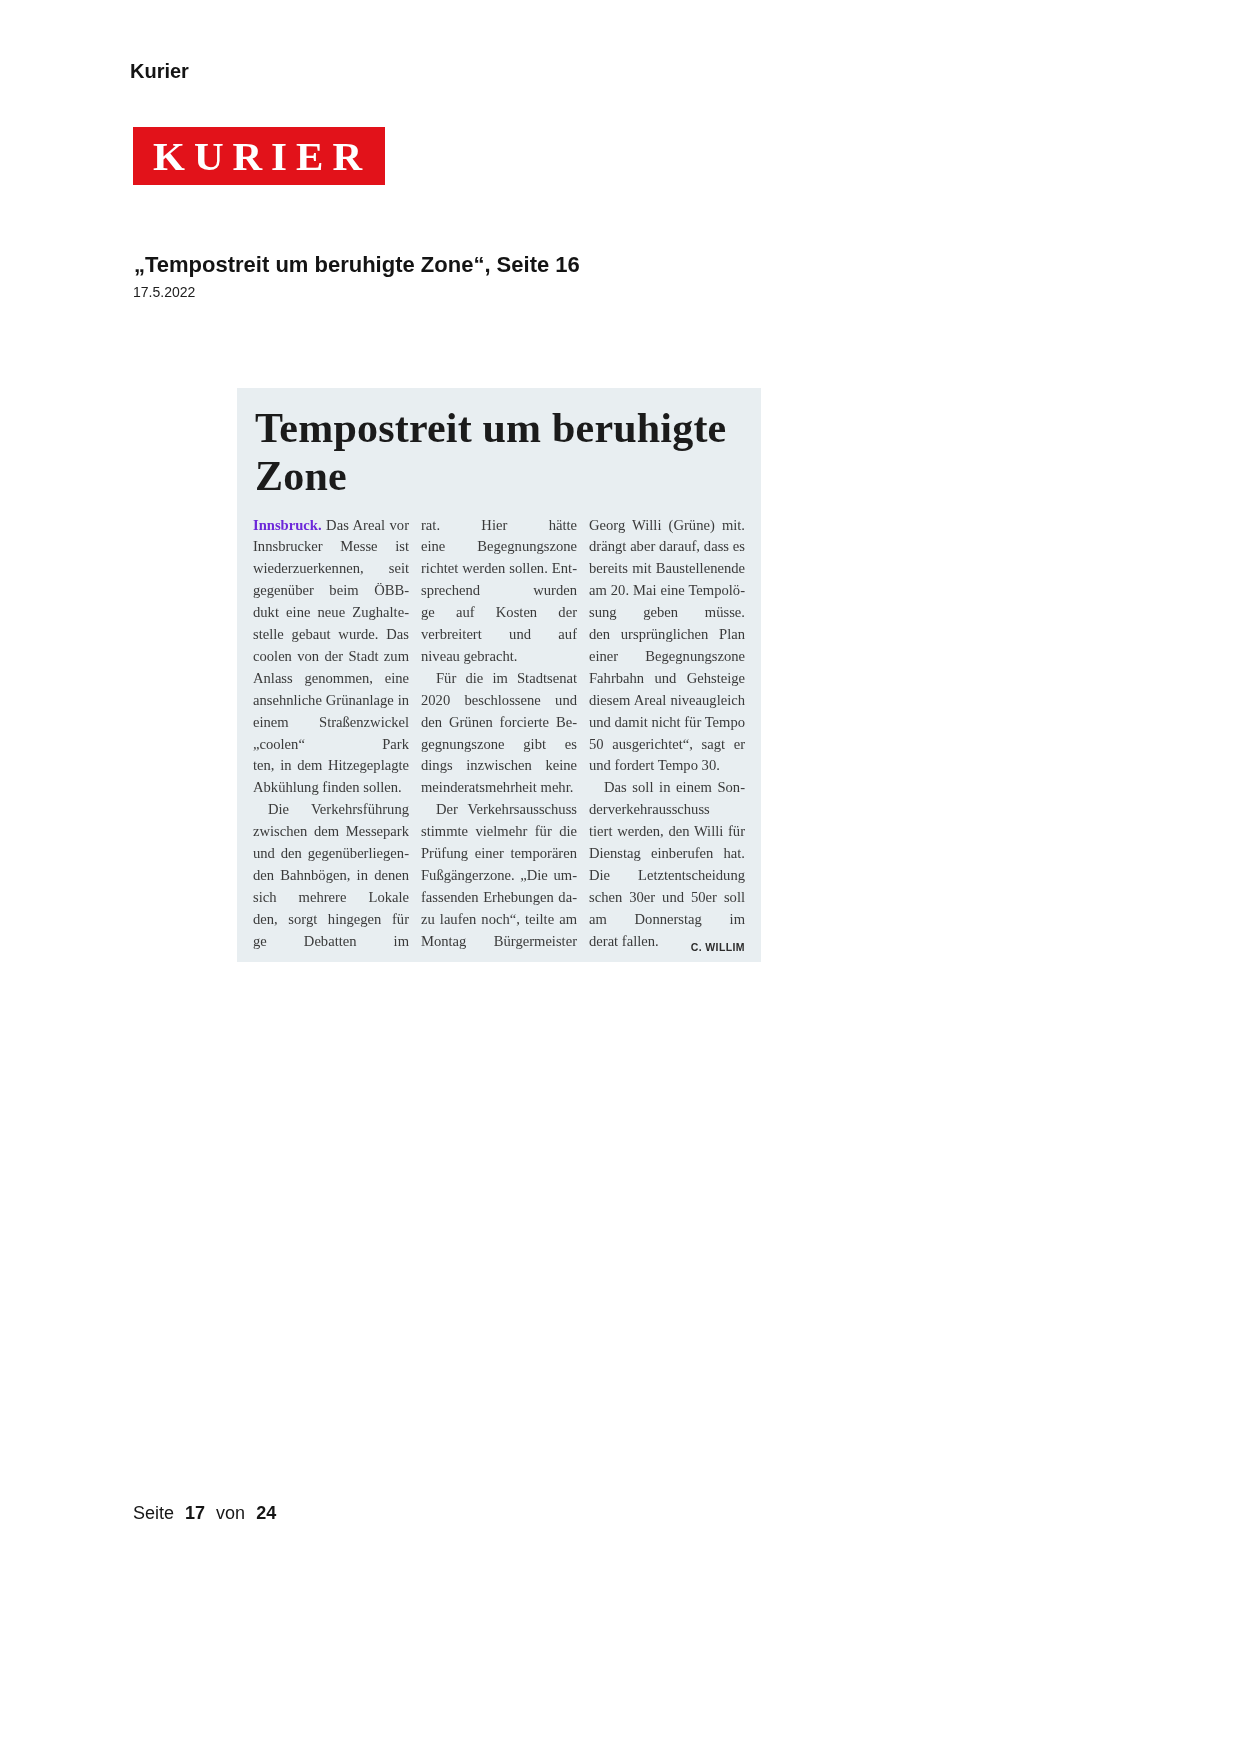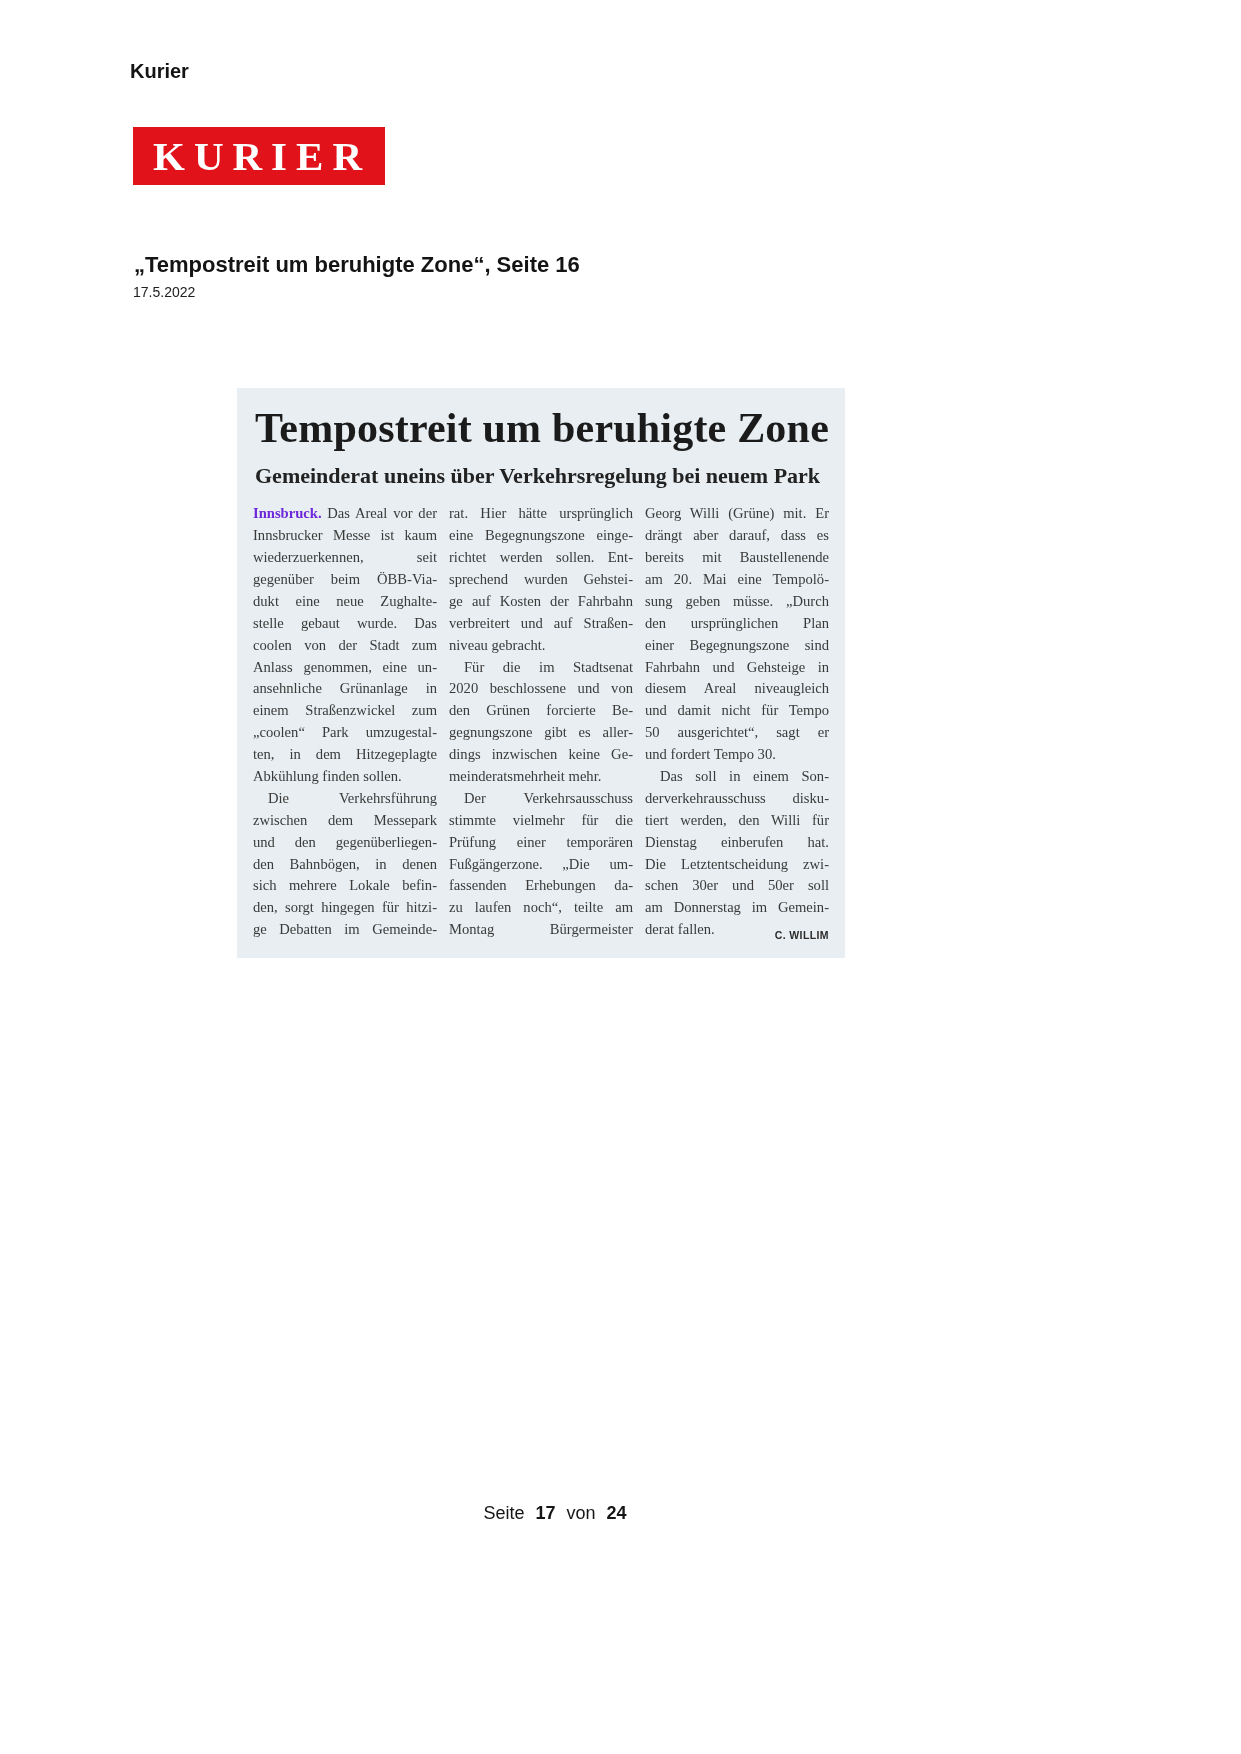--- a/index.html
+++ b/index.html
@@ -27,21 +27,21 @@
   .ref-headline {
     position: absolute; left: 134px; top: 252px;
     font-size: 22px; font-weight: 700; color: #141414;
   }
   .ref-date {
     position: absolute; left: 133px; top: 284px;
     font-size: 14px; font-weight: 400; color: #202020;
   }
   .clip {
     position: absolute; left: 237px; top: 388px;
-    width: 608px; min-height: 570px;
+    width: 524px; min-height: 570px;
     padding: 14px 16px 10px 16px;
   }
   .clip-title {
     font-family: "Liberation Serif", serif;
     font-size: 42px; font-weight: 700; color: #1b1b1b;
     letter-spacing: 0.2px; line-height: 1.15;
     margin: 2px 0 0 2px;
   }
   .clip-subtitle {
     font-family: "Liberation Serif", serif;
@@ -63,40 +63,39 @@
   .bline.end, .bline.has-by { text-align-last: left; }
   .bline.ind { text-indent: 15px; }
   .byline {
     float: right;
     font-family: "Liberation Sans", sans-serif;
     font-size: 10.5px; font-weight: 700; letter-spacing: 0.4px;
     color: #2c2c2c; margin-top: 6px;
   }
   .page-footer {
     position: absolute; left: 130px; top: 1503px; width: 850px;
-    text-align: center; font-size: 18px; color: #161616;
+    font-size: 18px; color: #161616;
   }
   .page-footer .sp { margin: 0 3px; }
   .page-footer .num { font-weight: 700; }
 </style>
 </head>
 <body>
 
 <div class="source-label">Kurier</div>
 
 <div class="logo" style="background: rgb(226, 18, 26);">
   <span class="logo-text">KURIER</span>
 </div>
 
 <div class="ref-headline">„Tempostreit um beruhigte Zone“, Seite 16</div>
 <div class="ref-date">17.5.2022</div>
 
 <div class="clip" style="background: rgb(232, 238, 241);">
   <div class="clip-title">Tempostreit um beruhigte Zone</div>
-  <div class="clip-subtitle">Gemeinderat uneins über Verkehrsregelung bei neuem Park</div>
   <div class="article-body">
     <div class="col">
         <div class="bline"><b>Innsbruck.</b> Das Areal vor der</div>
         <div class="bline">Innsbrucker Messe ist kaum</div>
         <div class="bline">wiederzuerkennen, seit</div>
         <div class="bline">gegenüber beim ÖBB-Via-</div>
         <div class="bline">dukt eine neue Zughalte-</div>
         <div class="bline">stelle gebaut wurde. Das</div>
         <div class="bline">coolen von der Stadt zum</div>
         <div class="bline">Anlass genommen, eine un-</div>

